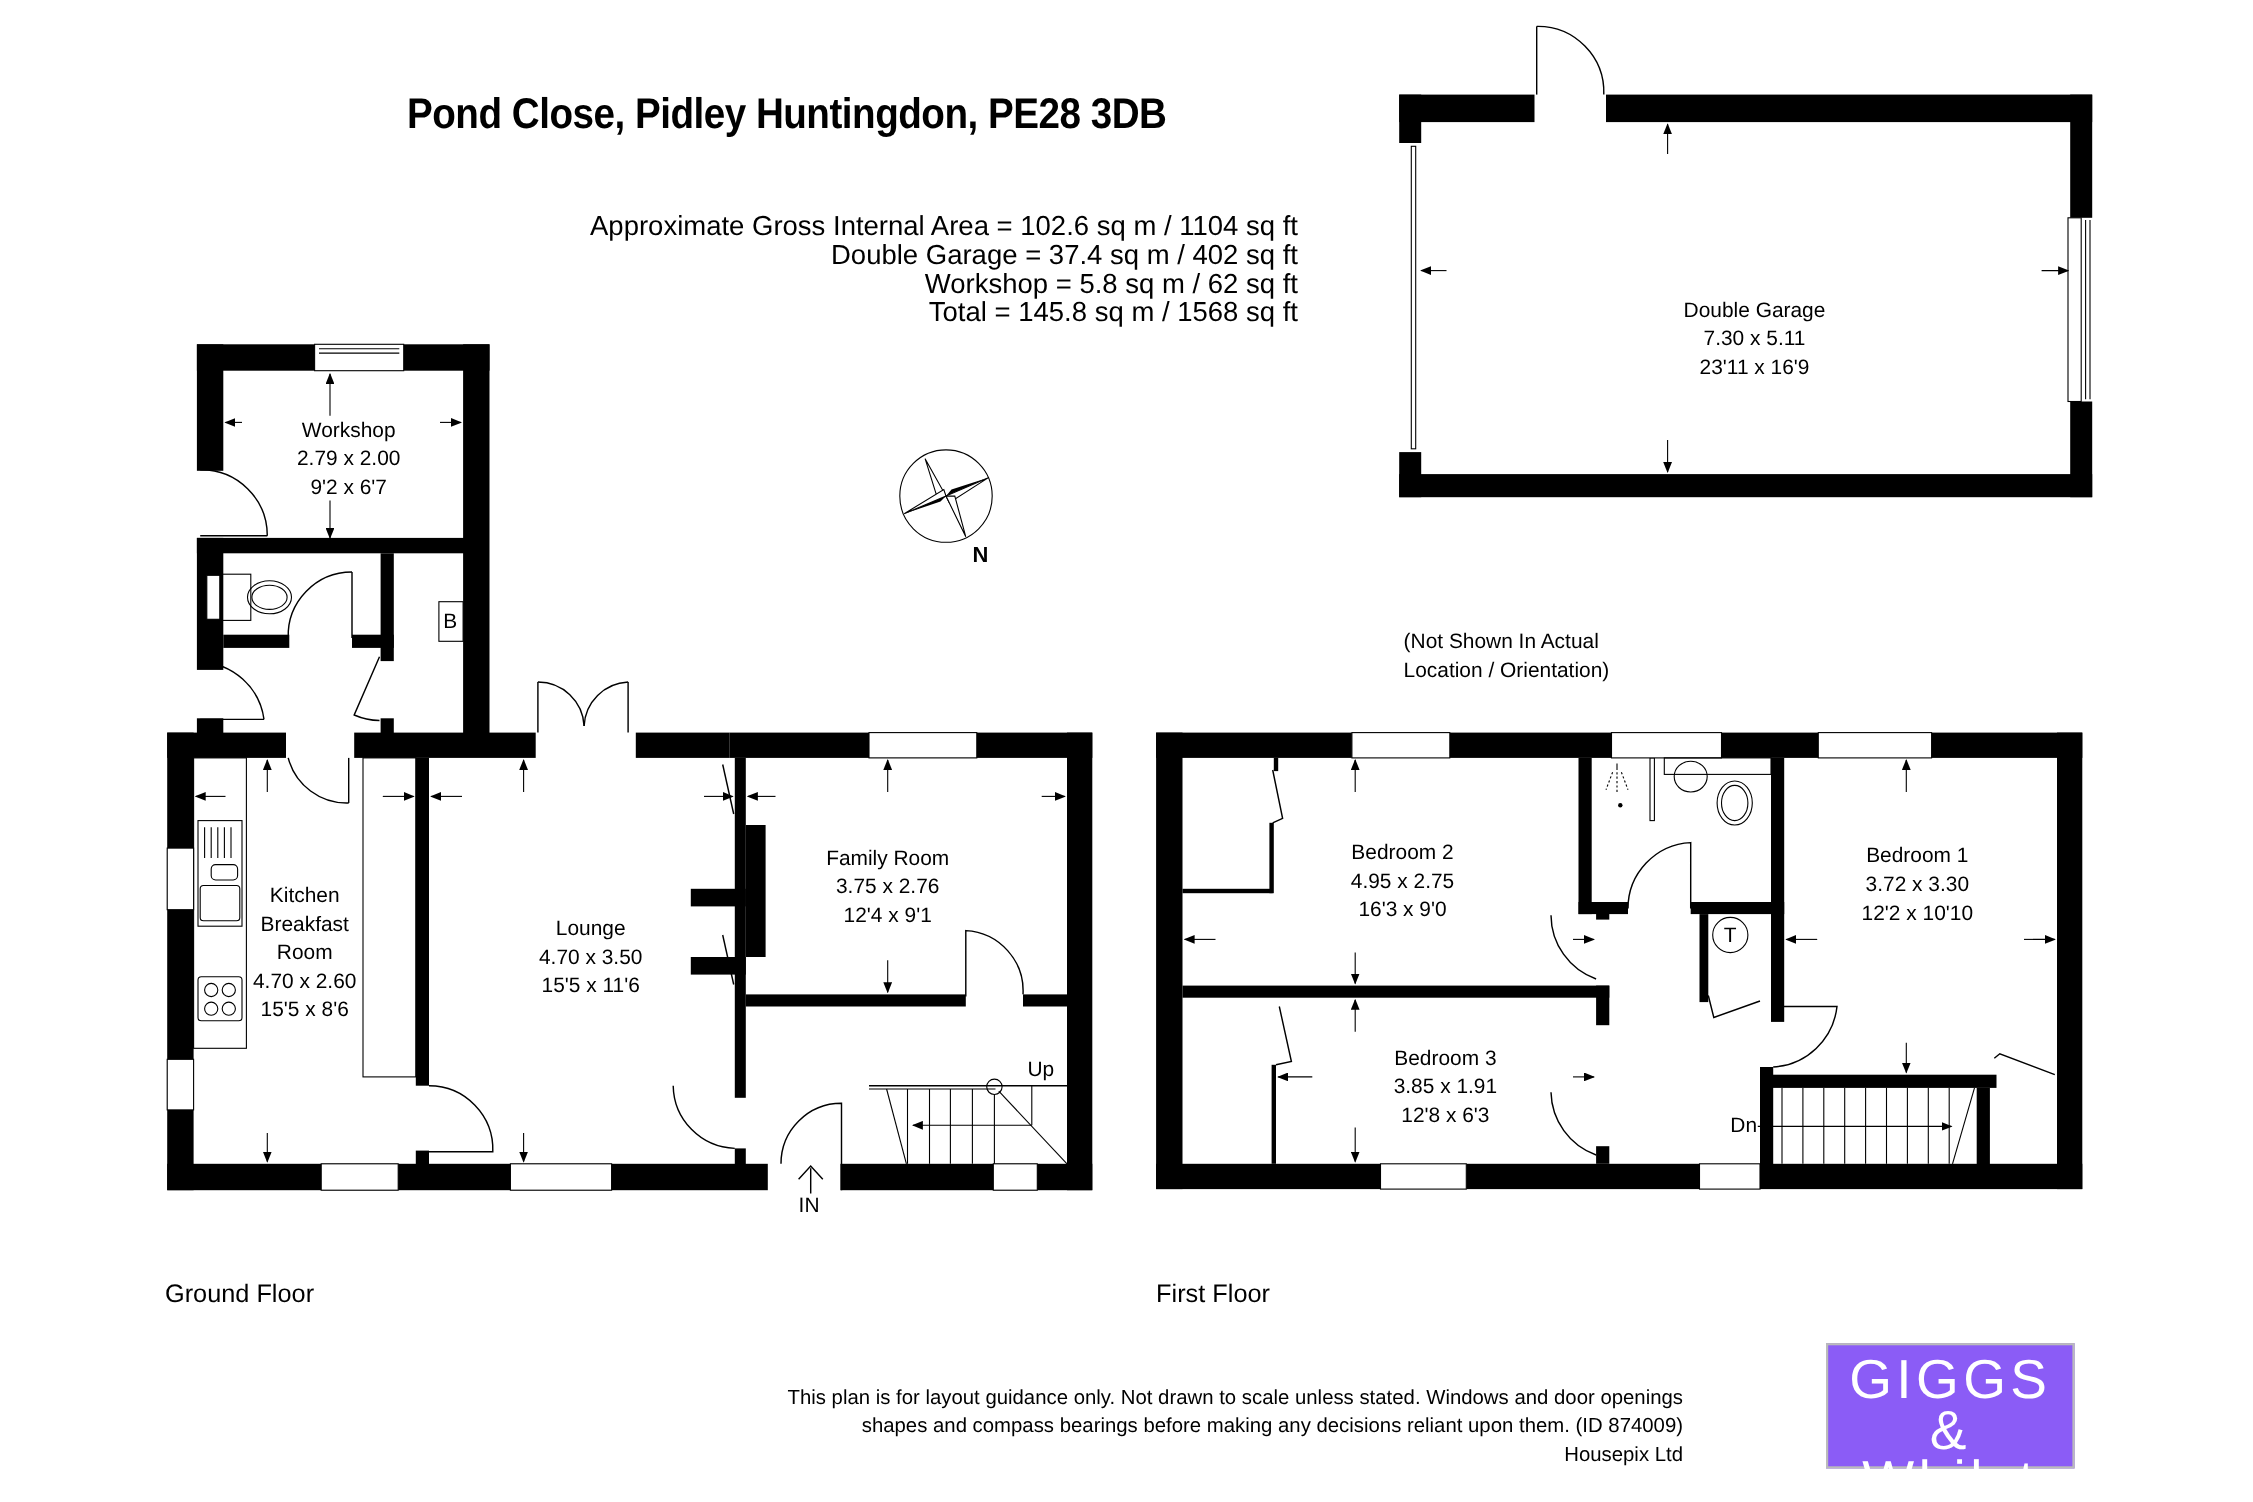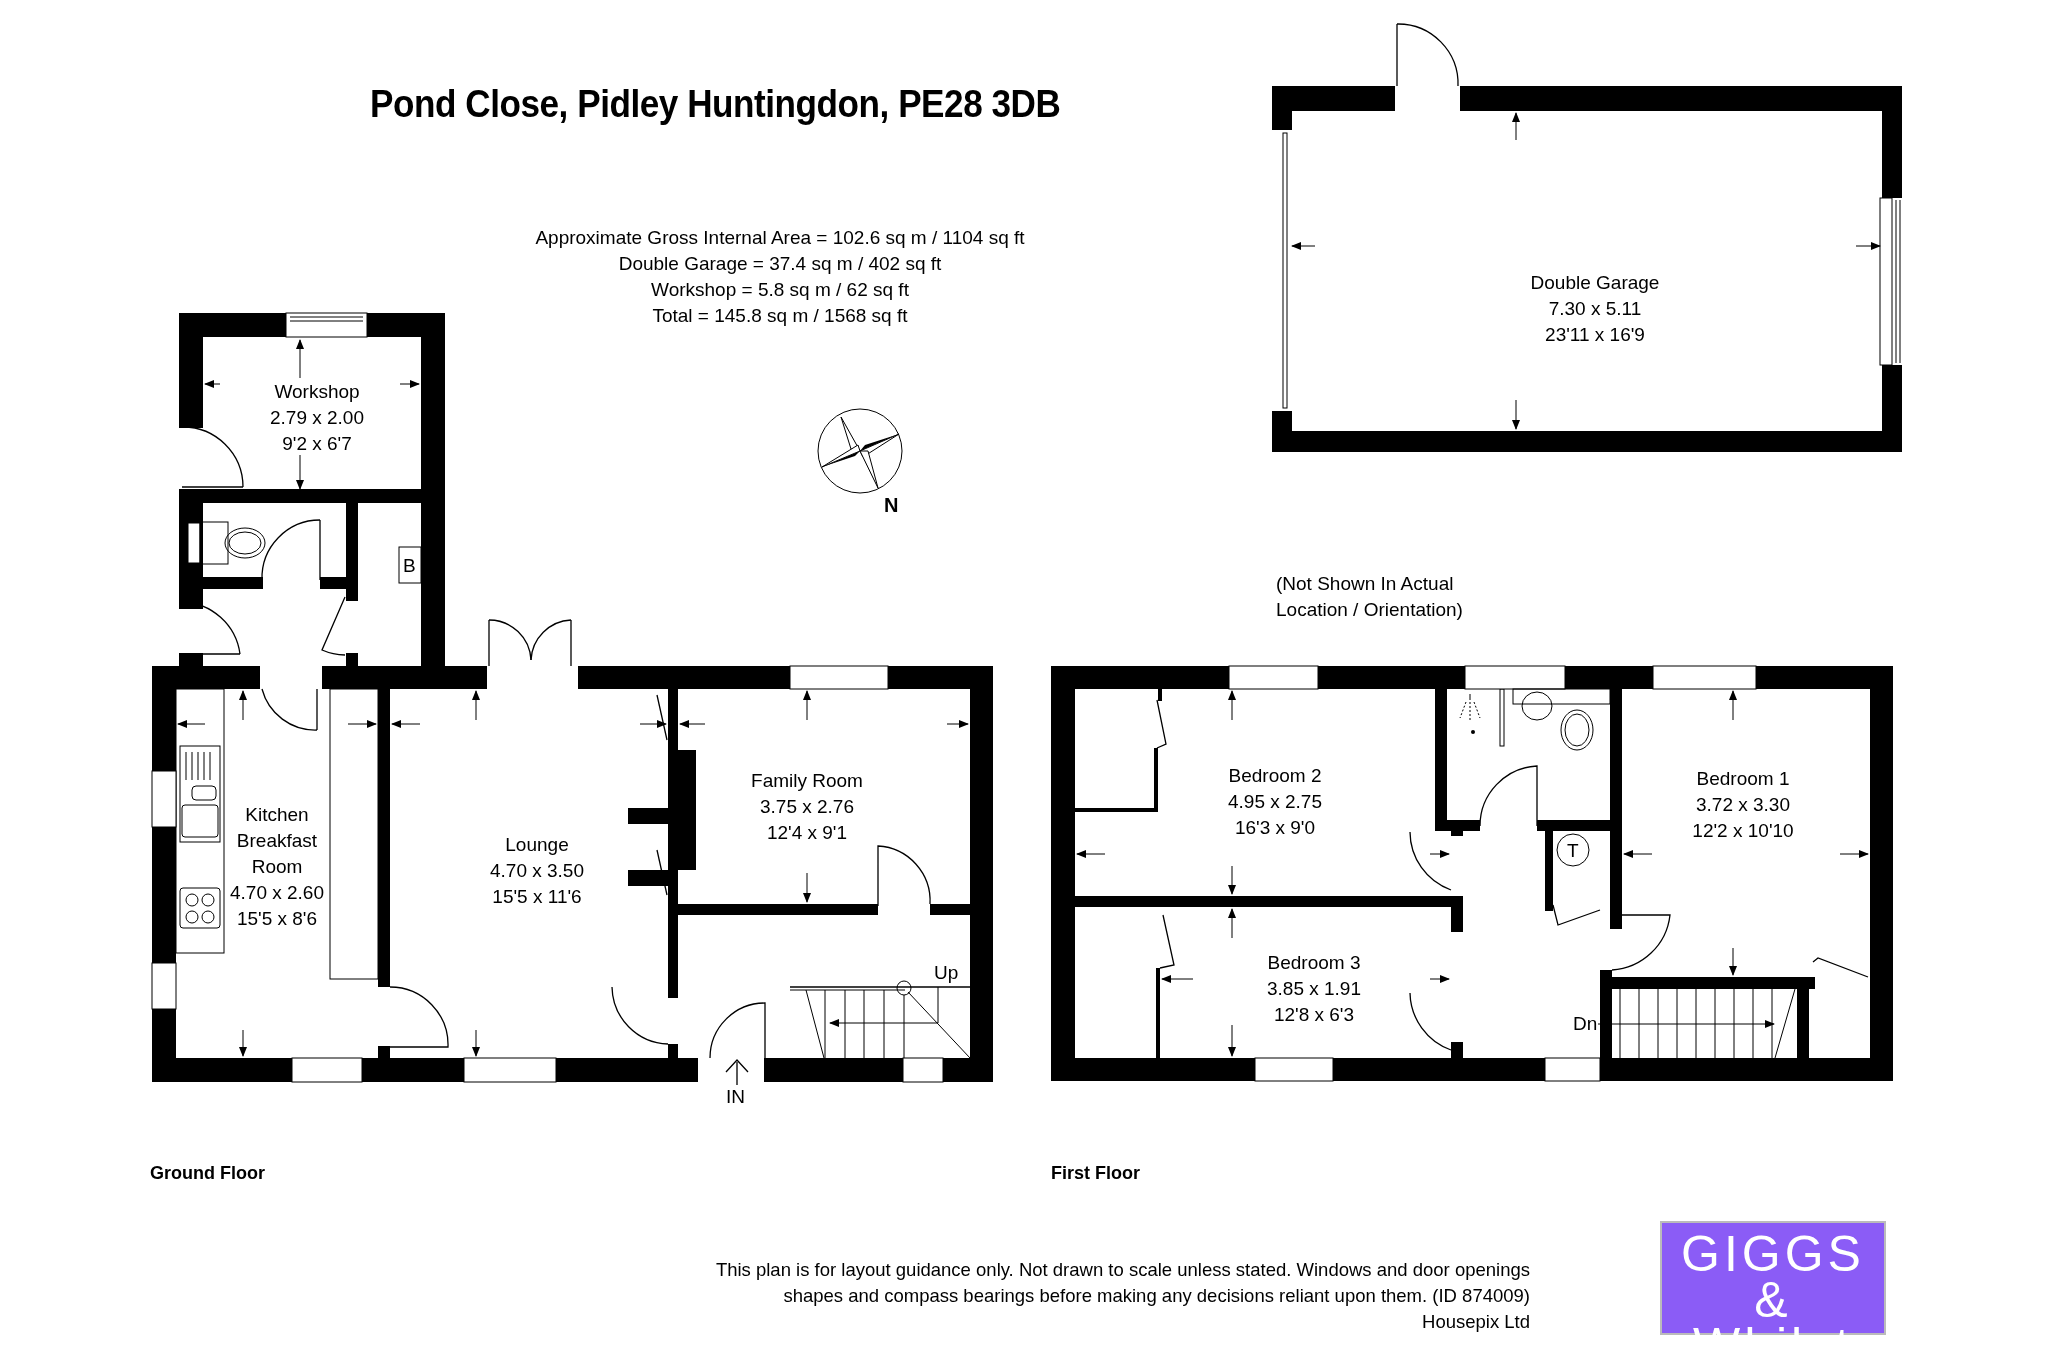--- a/index.html
+++ b/index.html
@@ -1,22 +1,22 @@
 <!DOCTYPE html>
 <html><head>
 <meta charset="utf-8">
 <style>
   html, body { margin: 0; padding: 0; background: #ffffff; }
   body { width: 2048px; height: 1365px; position: relative; overflow: hidden; font-family: "Liberation Sans", sans-serif; color: #000; }
   .abs { position: absolute; }
   .title { left: 0; width: 1430px; top: 82px; text-align: center; font-size: 39px; font-weight: bold; letter-spacing: -0.5px; transform: scaleX(0.9); transform-origin: 717px 0; }
-  .areas { left: 380px; width: 800px; top: 193px; text-align: center; font-size: 19px; line-height: 26px; margin-top: 32px; }
+  .areas { left: 380px; width: 800px; top: 193px; text-align: right; font-size: 25px; line-height: 26px; }
   .areas div { white-space: nowrap; }
   .room-label { text-align: center; font-size: 19px; line-height: 26px; white-space: nowrap; transform: translateX(-50%); }
-  .floor-label { font-size: 18px; font-weight: bold; }
+  .floor-label { font-size: 23px; font-weight: normal; }
   .note { font-size: 19px; line-height: 26px; white-space: nowrap; }
   .small-label { font-size: 19px; }
   .disclaimer { left: 520px; width: 1010px; top: 1257px; text-align: right; font-size: 18.5px; line-height: 26px; }
   .logo { left: 1660px; top: 1221px; width: 226px; height: 114px; background: #8b5cf6; border: 2px solid #bbb; box-sizing: border-box; color: #fff; text-align: center; font-size: 50px; line-height: 46px; letter-spacing: 4px; padding-top: 8px; }
   svg.plan { position: absolute; left: 0; top: 0; }
   .wall { fill: #000; }
   .line { stroke: #000; stroke-width: 1.3; fill: none; }
   .thin { stroke: #000; stroke-width: 1; fill: none; }
   .win { fill: #fff; stroke: #000; stroke-width: 1; }
 </style>

